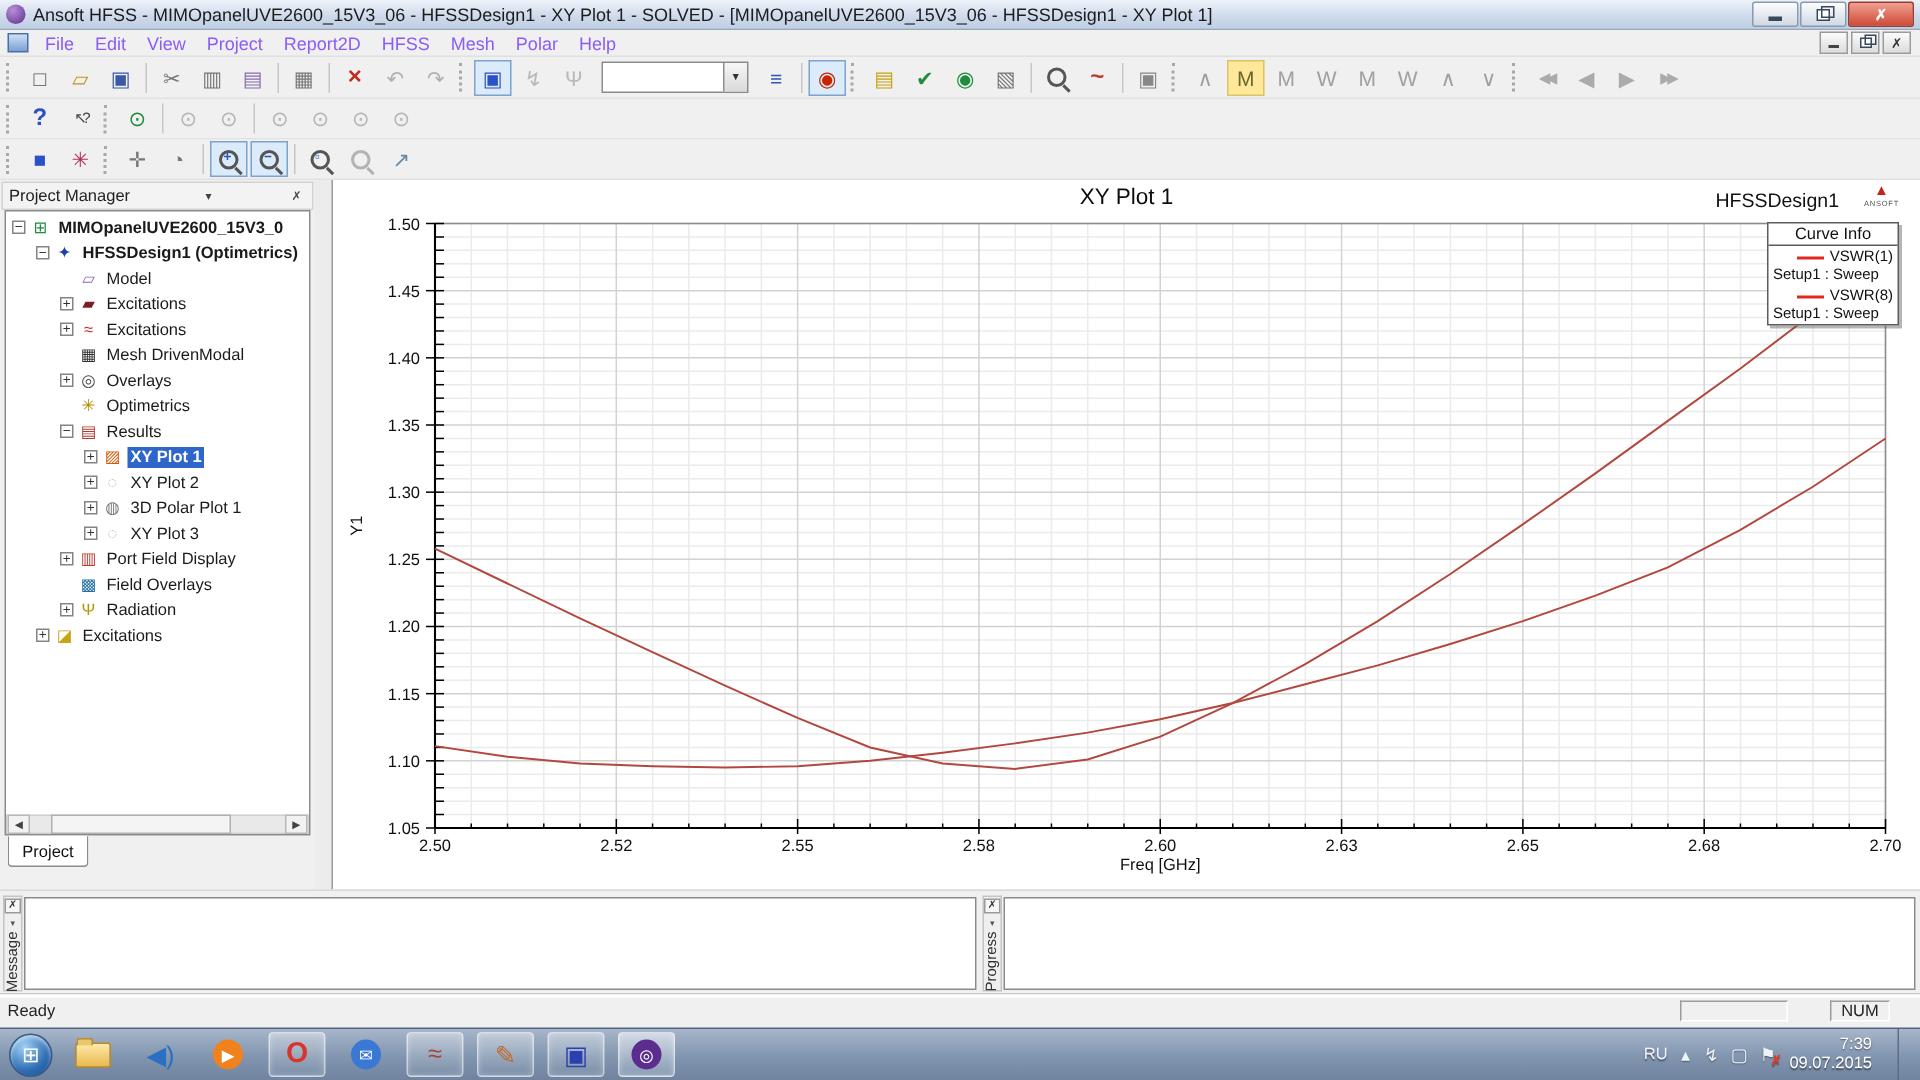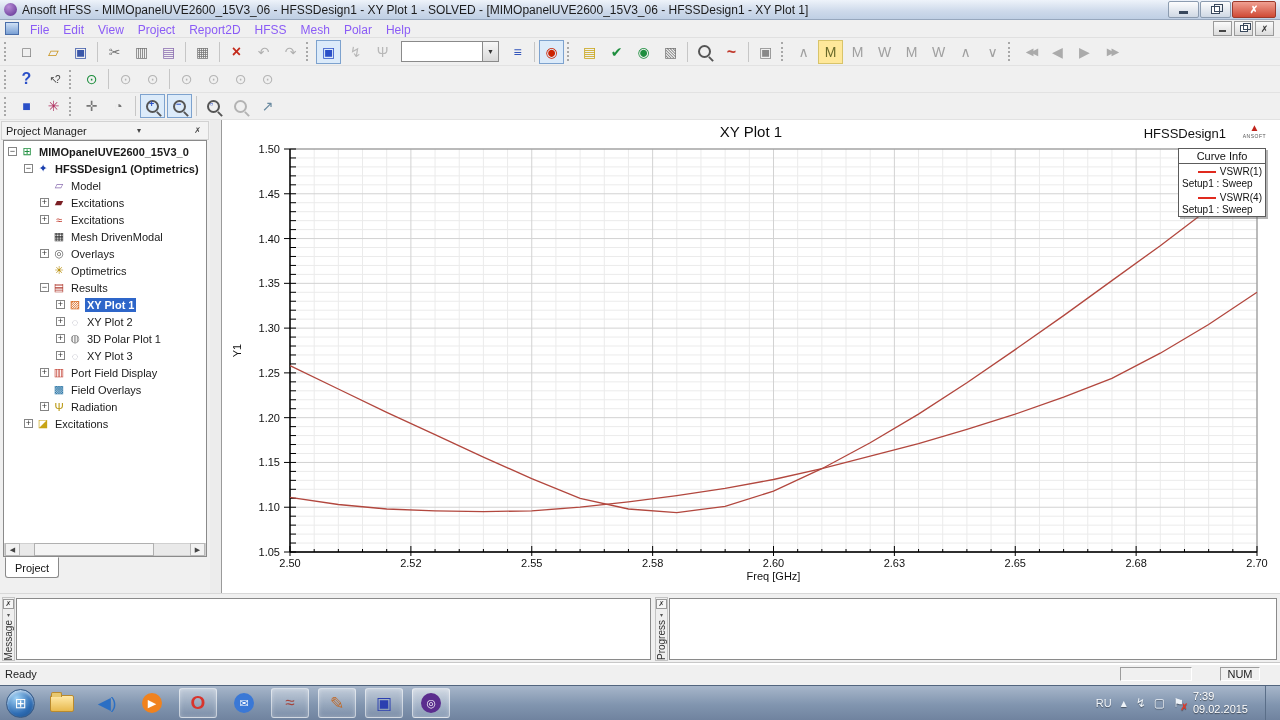--- a/index.html
+++ b/index.html
@@ -123,21 +123,21 @@
   .circle-ic{width:20px;height:20px;border-radius:50%;display:flex;align-items:center;justify-content:center;font-size:11px;color:#fff}
   .folder-ic{width:22px;height:15px;border-radius:2px;position:relative;
     background:linear-gradient(#ffe9a8,#e8b94e);border:1px solid #b98a2e}
   .folder-ic::before{content:"";position:absolute;left:0;top:-4px;width:9px;height:4px;
     background:#e8c86e;border:1px solid #b98a2e;border-bottom:none;border-radius:2px 2px 0 0}
   .tray{margin-left:auto;display:flex;align-items:center;gap:9px;color:#fff;padding-right:2px}
   .tray .lang{font-size:11px;color:#f2f6fb;text-shadow:0 1px 1px rgba(0,0,0,.45)}
   .tray .t-ic{font-size:12px;color:#eef3f8;text-shadow:0 1px 1px rgba(0,0,0,.4)}
   .flag-ic{position:relative}
   .flag-ic .fx{position:absolute;right:-4px;bottom:-2px;color:#e03a2a;font-size:9px;font-weight:bold}
-  .clock{font-size:11px;line-height:13px;text-align:left;text-shadow:0 1px 1px rgba(0,0,0,.5);margin-right:2px}
+  .clock{font-size:11px;line-height:13px;text-align:right;text-shadow:0 1px 1px rgba(0,0,0,.5);margin-right:2px}
   .peek{width:12px;height:34px;margin-left:6px;border-left:1px solid #5a6e88;
     background:linear-gradient(#b9c6d7,#8success 0,#8ea0b8)}
 </style>
 </head>
 <body>
 
 <div class="titlebar">
   <span class="app-ico"></span>
   <span class="title-text">Ansoft HFSS - MIMOpanelUVE2600_15V3_06 - HFSSDesign1 - XY Plot 1 - SOLVED - [MIMOpanelUVE2600_15V3_06 - HFSSDesign1 - XY Plot 1]</span>
   <span class="winbtns">
@@ -675,21 +675,21 @@
         <div class="lentry">
           <div class="lrow">
             <span class="lswatch" style="background: rgb(224, 42, 30);"></span>
             <span>VSWR(1)</span>
           </div>
           <div class="lsub">Setup1 : Sweep</div>
         </div>
         <div class="lentry">
           <div class="lrow">
             <span class="lswatch" style="background: rgb(224, 42, 30);"></span>
-            <span>VSWR(4)</span>
+            <span>VSWR(8)</span>
           </div>
           <div class="lsub">Setup1 : Sweep</div>
         </div>
       </div>
   </div>
 </div>
 
 <div class="docks">
   <div class="dock dock-msg">
     <div class="dock-strip">
@@ -749,17 +749,17 @@
   <div class="tray">
     <span class="lang">RU</span>
     <span class="t-ic">▴</span>
     <span id="tray-icons" style="display:flex;gap:8px">
         <span class="t-ic">↯</span>
         <span class="t-ic">▢</span>
         <span class="t-ic flag-ic">⚑<span class="fx">✗</span></span>
       </span>
     <span class="clock">
       <span>7:39</span><br>
-      <span>09.02.2015</span>
+      <span>09.07.2015</span>
     </span>
     <span class="peek"></span>
   </div>
 </div>
 
 </body></html>

